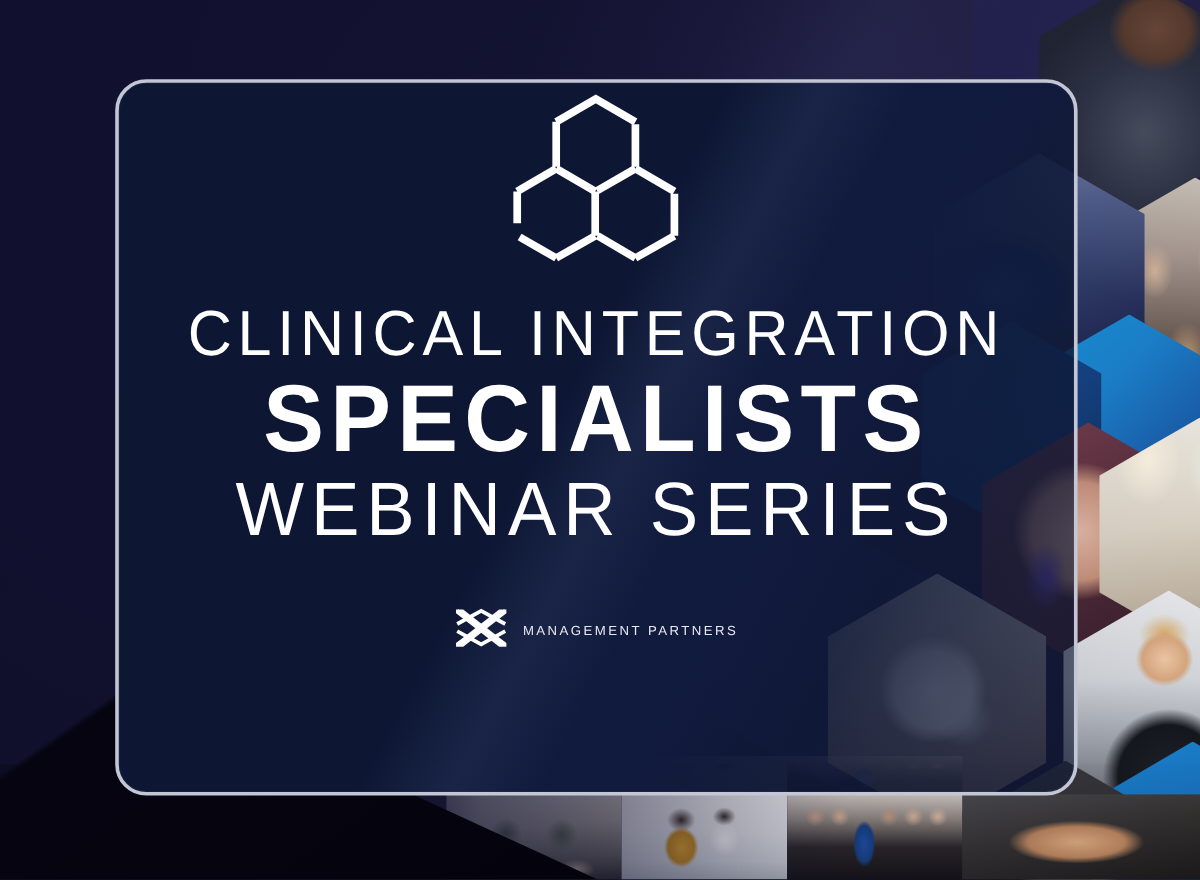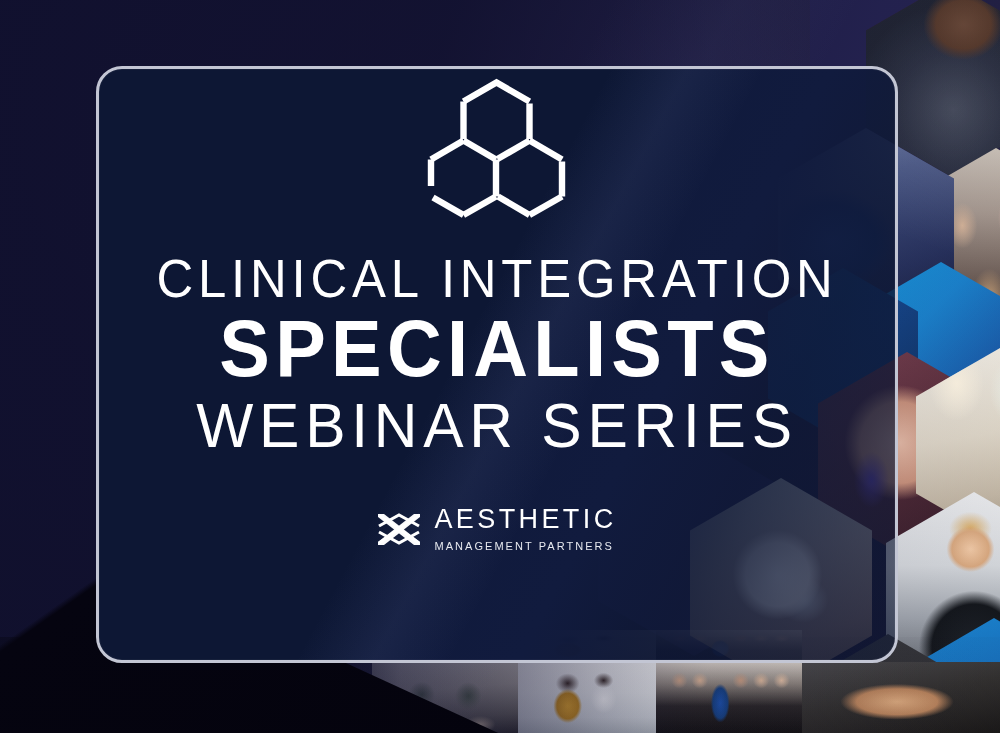--- a/index.html
+++ b/index.html
@@ -350,21 +350,20 @@
             <polygon points="1,11 7,11 25,24 19,24" opacity="0.0"></polygon>
           </g>
           <g fill="none" stroke="#ffffff" stroke-width="3.1">
             <path d="M2 3 L42 31"></path>
             <path d="M42 3 L2 31"></path>
             <path d="M2 14 L22 3 L42 14"></path>
             <path d="M2 20 L22 31 L42 20"></path>
           </g>
         </svg>
         <div class="brand-words">
-          <div class="brand-name">AESTHETIC</div>
           <div class="brand-sub">MANAGEMENT PARTNERS</div>
         </div>
       </div>
 
     </div>
   </div>
 
 </div>
 
 </body></html>

